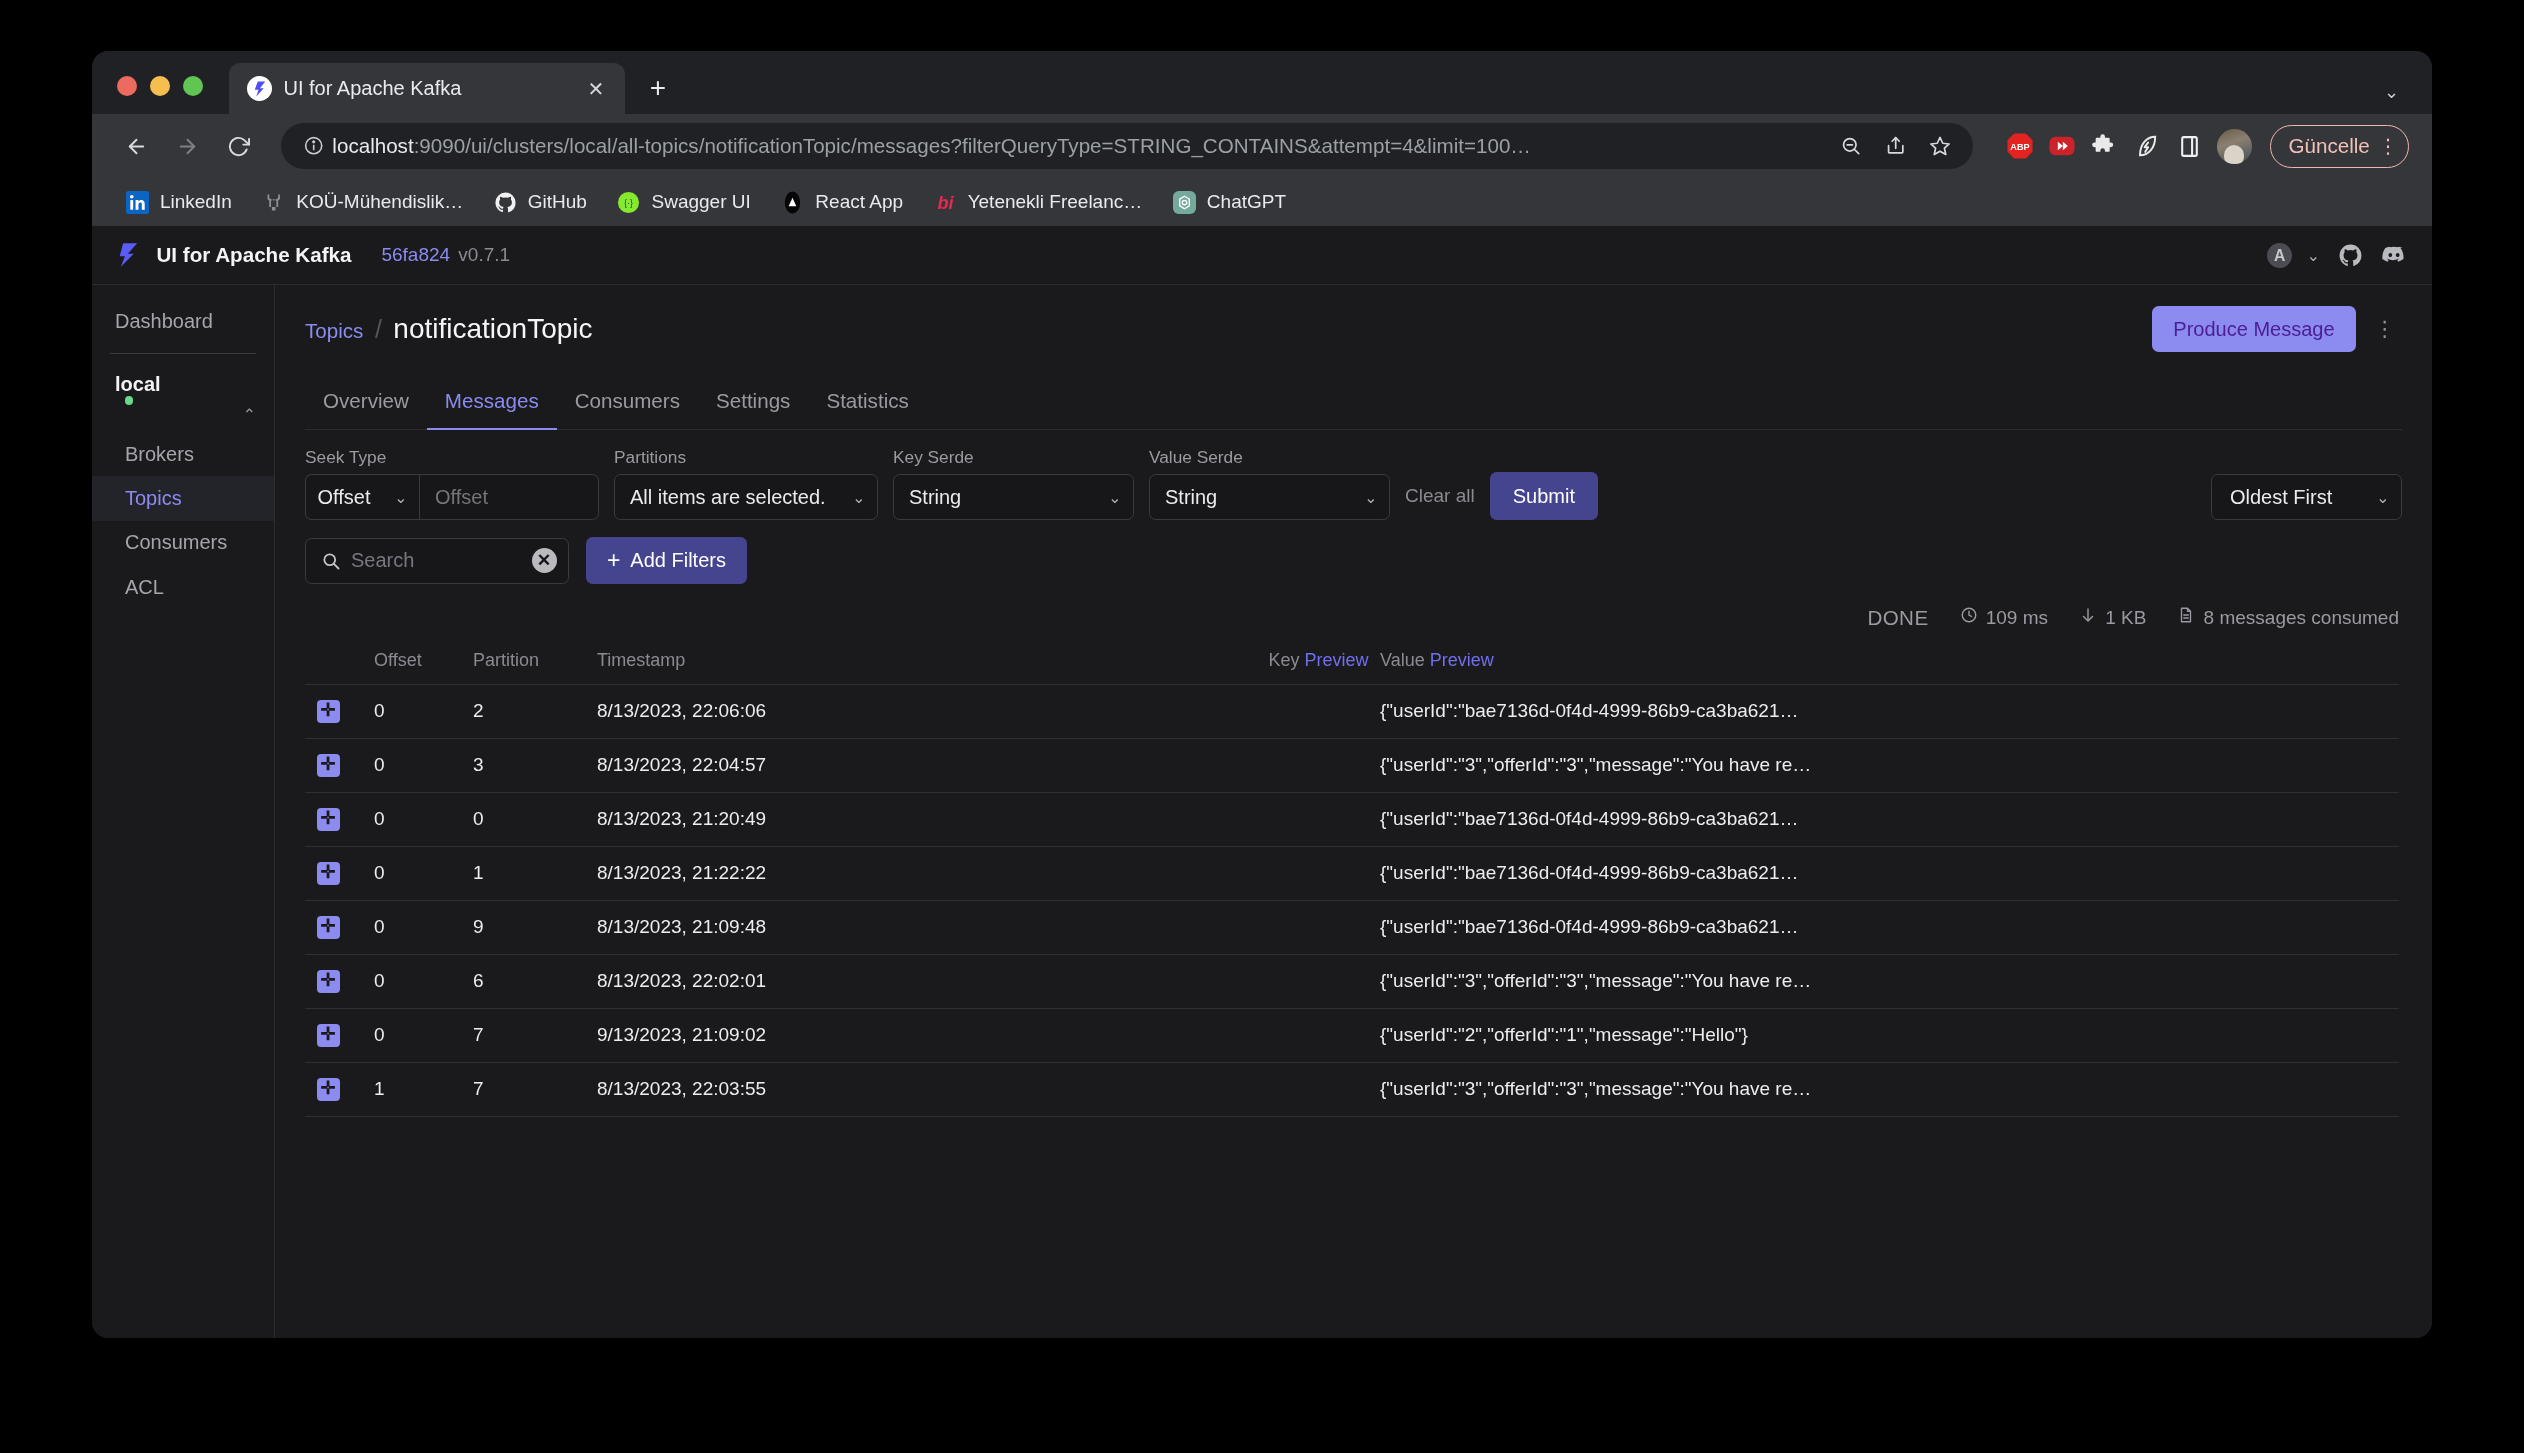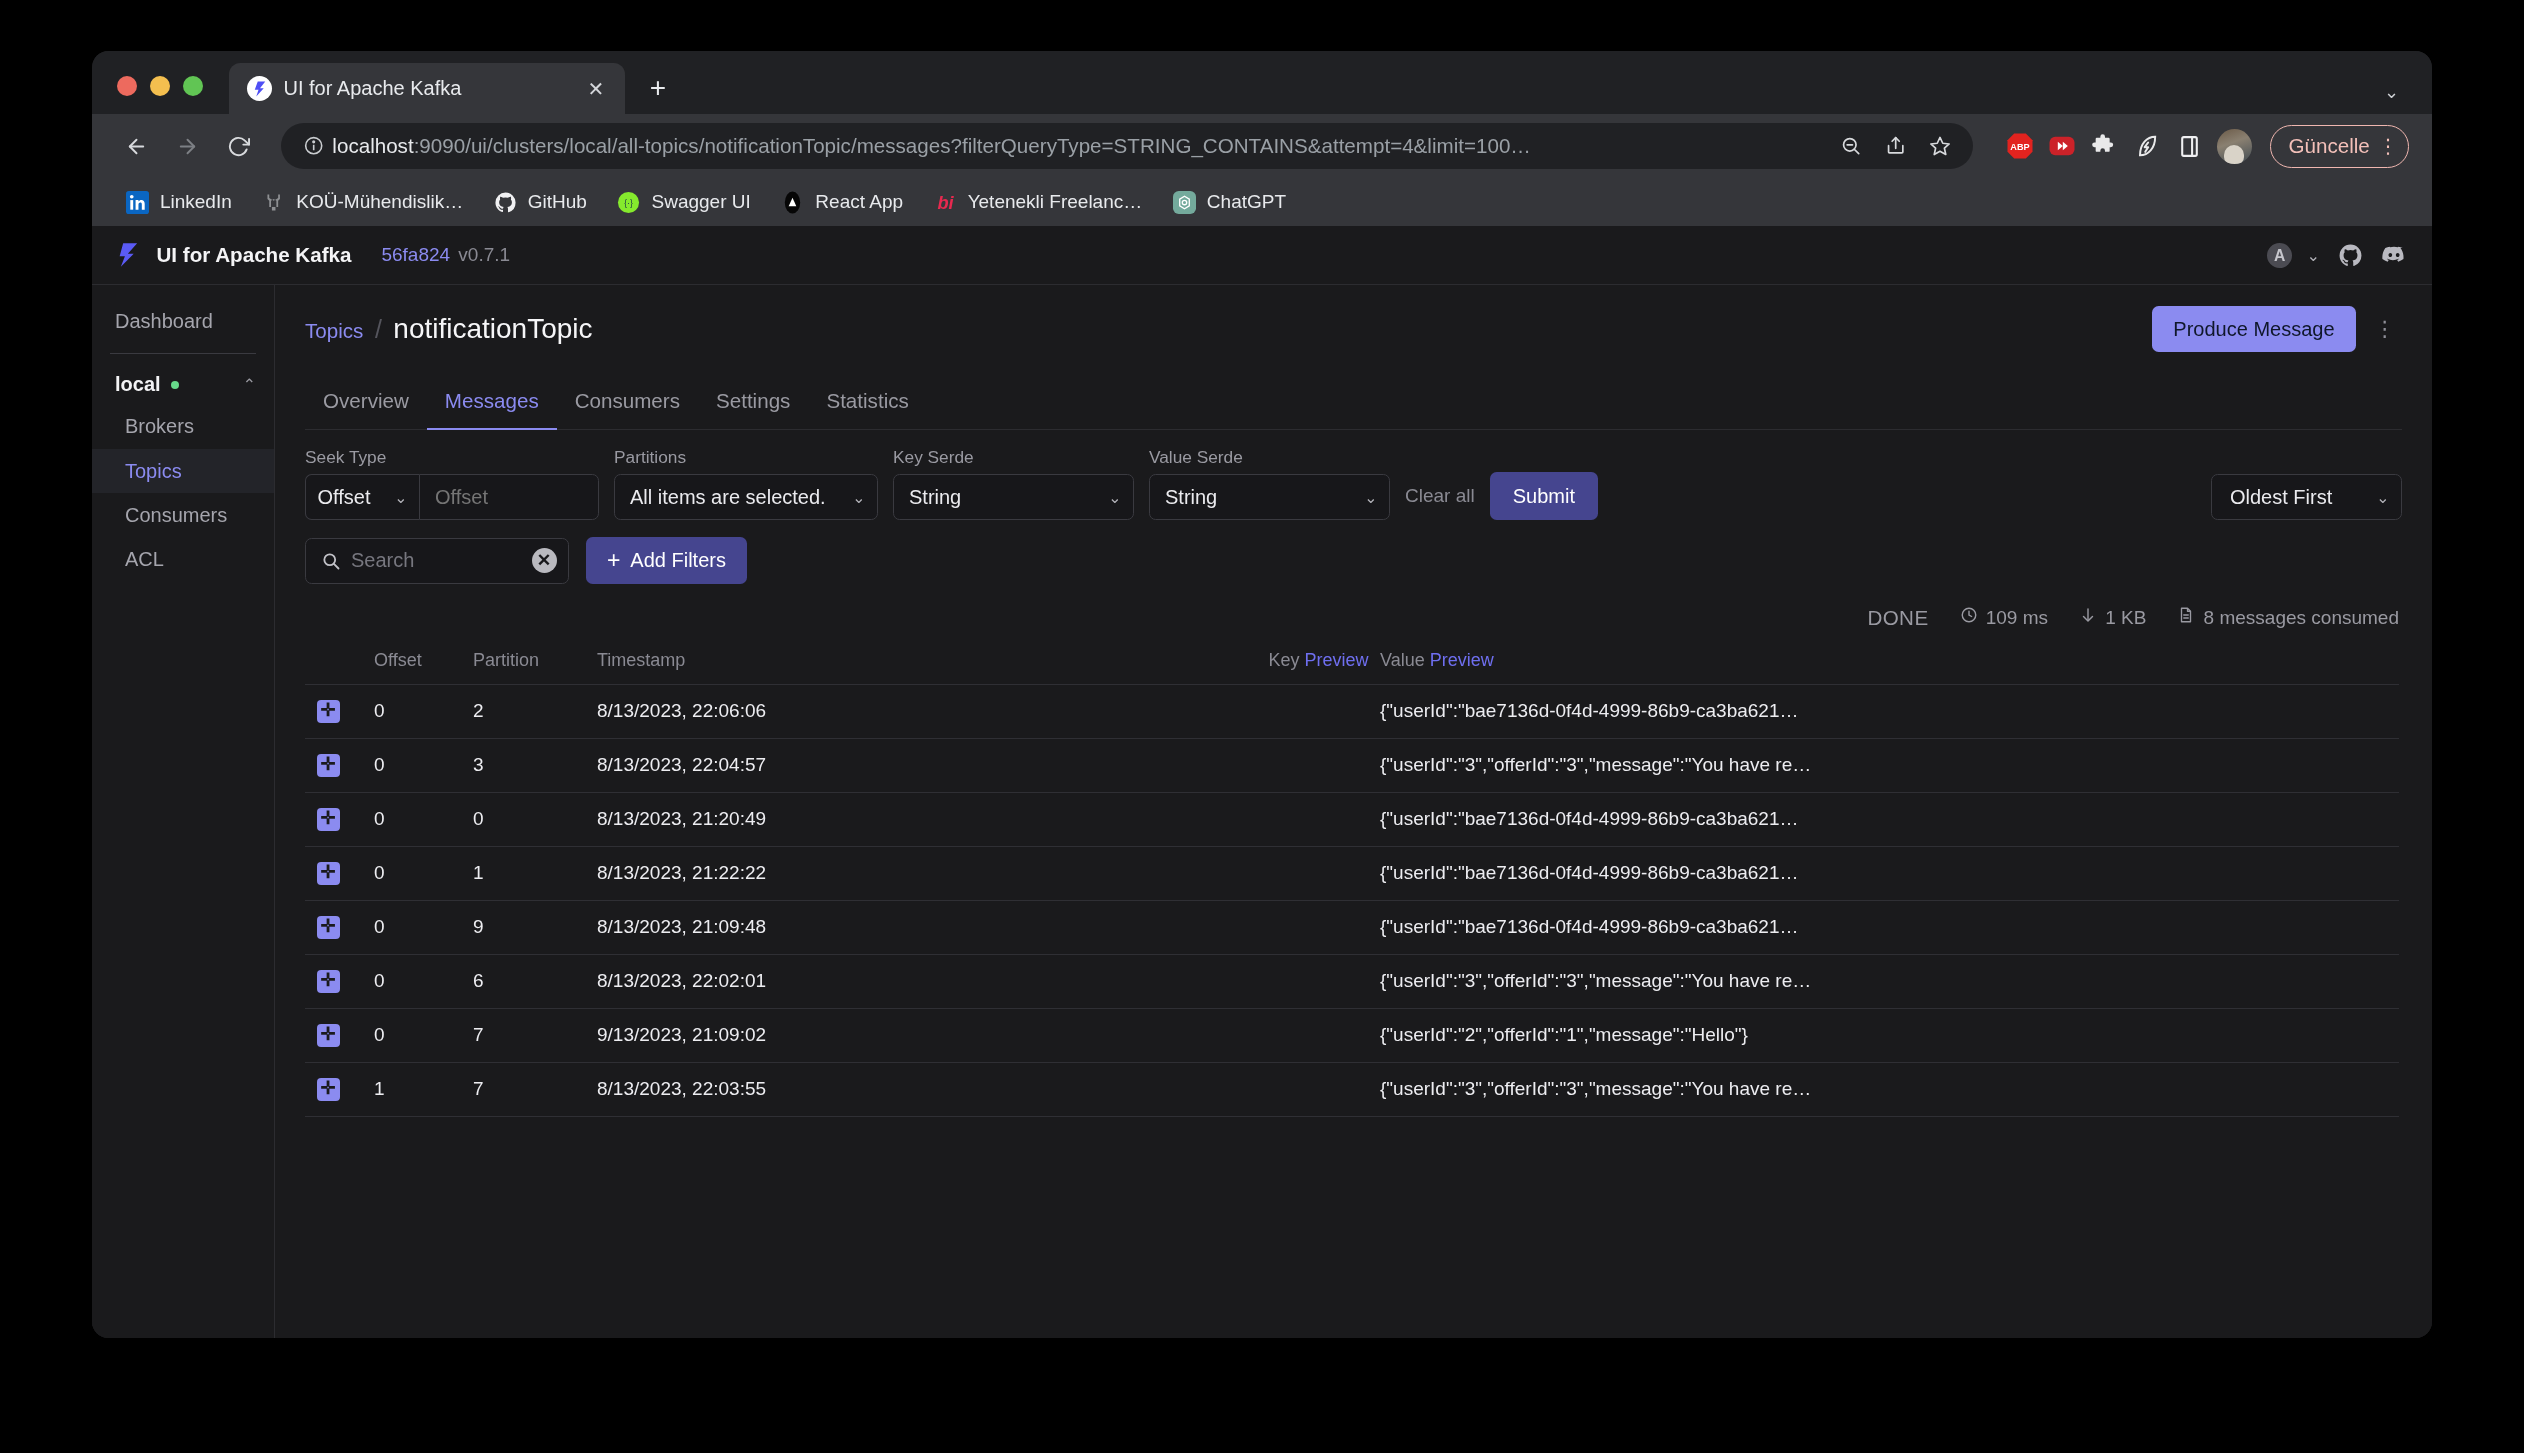--- a/index.html
+++ b/index.html
@@ -185,22 +185,23 @@
     background: #1a1a1c;
     border-right: 0.8px solid #2c2c30;
     padding-top: 15px;
   }
   .side-top-item {
     padding: 10px 23px;
     color: #a5a5ad; font-size: 20px;
   }
   #sidebar-divider { height: 0.8px; background: #3a3a40; margin: 10px 18px 11.5px 18px; }
   #cluster-row {
-    display: flex; align-items: center;
+    display: flex; align-items: flex-start;
     padding: 8.2px 18px 8.2px 23px;
+    flex-direction: column;
   }
   #cluster-name { color: #f3f3f5; font-size: 20px; font-weight: 700; }
   #cluster-status-dot {
     width: 8.2px; height: 8.2px; border-radius: 50%;
     background: #67d98a; margin-left: 10px;
   }
   #cluster-collapse { margin-left: auto; color: #9a9aa2; font-size: 15.7px; }
   .side-item {
     padding: 10.7px 23px 10.7px 33px;
     color: #a5a5ad; font-size: 20px;
@@ -219,21 +220,21 @@
   #content-head {
     padding: 21.4px 30px 0 30px;
   }
   #breadcrumb-row { display: flex; align-items: center; }
   #breadcrumb { display: flex; align-items: baseline; gap: 11.5px; }
   #breadcrumb-link { color: #8b8bf0; font-size: 20.6px; }
   #breadcrumb-sep { color: #55555d; font-size: 25px; }
   #page-title { color: #f6f6f8; font-size: 28px; font-weight: 500; }
   #head-actions { margin-left: auto; display: flex; align-items: center; gap: 11.5px; }
   #produce-message-btn {
-    background: #8b8bf0; color: #0f172a;
+    background: #8b8bf0; color: #4c1d95;
     border: none; border-radius: 6.6px;
     font-size: 20px; font-family: inherit;
     padding: 11.5px 21.4px;
   }
   #kebab-menu { color: #8f8f98; font-size: 21.4px; line-height: 0.8; padding: 0 6.6px; text-align: center; }
 
   #tabs-row {
     display: flex; align-items: center;
     gap: 0;
     margin-top: 25px;

